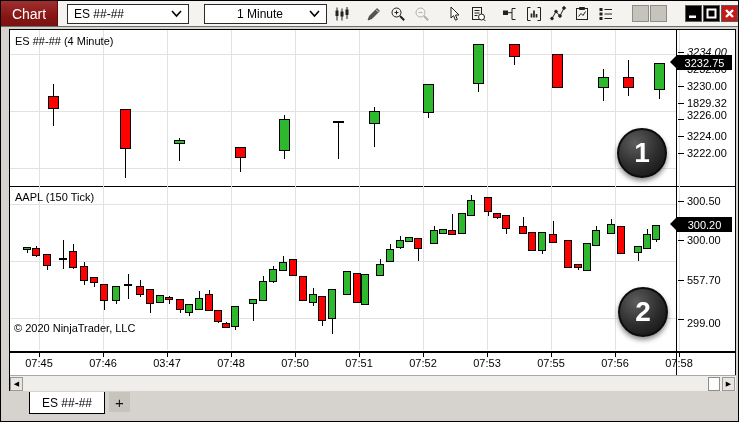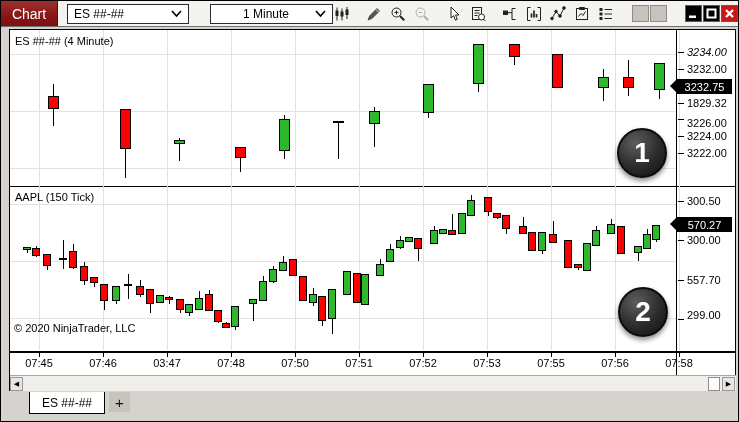--- a/index.html
+++ b/index.html
@@ -15,21 +15,21 @@
     position:absolute;left:0;top:0;width:57px;height:25px;
     background:linear-gradient(#a03030,#871616 60%,#7a1111);
     color:#fff;font-size:14px;display:flex;align-items:center;justify-content:center;
     border-right:1px solid #5a0d0d;
   }
   .dropdown{
     position:absolute;top:3px;height:20px;background:#fff;border:1px solid #2b2b2b;
     font-size:12px;color:#000;display:flex;align-items:center;padding:0 6px;
   }
   .dd-instrument{left:66px;width:122px;}
-  .dd-interval{left:209px;width:123px;padding-left:32px;}
+  .dd-interval{left:203px;width:123px;padding-left:32px;}
   .dd-label{flex:1;white-space:nowrap;overflow:hidden;}
   .chev{width:11px;height:8px;flex:none;margin-left:4px;}
   .ticons{position:absolute;left:329px;top:2px;height:22px;display:flex;align-items:center;}
   .ticon{width:24px;height:22px;display:flex;align-items:center;justify-content:center;}
   .ticon svg{width:16px;height:16px;}
   .gap1{margin-left:8px;}
   .winbtns{position:absolute;top:4px;height:17px;display:flex;}
   .wb{width:17px;height:17px;margin-left:1px;border:1px solid #5c5c5c;display:flex;align-items:center;justify-content:center;}
   .wb-gray{background:#c6c3bd;border-color:#8f8d88;}
   .wb-dark{background:#000;}
@@ -247,21 +247,21 @@
       <div class="hgrid" style="left: 9px; top: 167px; width: 666px; background: rgb(226, 226, 226);"></div>
       <div class="axis-tick" style="left: 677px; top: 51px;"></div>
       <div class="axis-label" style="left: 686px; top: 45px; font-style: italic;">3234.00</div>
       <div class="axis-tick" style="left: 677px; top: 68px;"></div>
       <div class="axis-label" style="left: 686px; top: 62px;">3232.00</div>
       <div class="axis-tick" style="left: 677px; top: 85px;"></div>
       <div class="axis-label" style="left: 686px; top: 79px;">3230.00</div>
       <div class="axis-tick" style="left: 677px; top: 102px;"></div>
       <div class="axis-label" style="left: 686px; top: 96px;">1829.32</div>
       <div class="axis-tick" style="left: 677px; top: 118px;"></div>
-      <div class="axis-label" style="left: 686px; top: 116px; text-align: right;">3226.00</div>
+      <div class="axis-label" style="left: 686px; top: 108px; text-align: right;">3226.00</div>
       <div class="axis-tick" style="left: 677px; top: 135px;"></div>
       <div class="axis-label" style="left: 686px; top: 129px;">3224.00</div>
       <div class="axis-tick" style="left: 677px; top: 152px;"></div>
       <div class="axis-label" style="left: 686px; top: 146px;">3222.00</div>
       <div class="wick" style="left: 52px; top: 83px; height: 42px;"></div>
       <div class="cbody" style="left: 47px; top: 95px; width: 11px; height: 13px; background: rgb(255, 0, 0);"></div>
       <div class="wick" style="left: 124px; top: 108px; height: 69px;"></div>
       <div class="cbody" style="left: 119px; top: 108px; width: 11px; height: 40px; background: rgb(255, 0, 0);"></div>
       <div class="wick" style="left: 178px; top: 137px; height: 23px;"></div>
       <div class="cbody" style="left: 173px; top: 139px; width: 11px; height: 4px; background: rgb(46, 184, 46);"></div>
@@ -280,32 +280,32 @@
       <div class="wick" style="left: 513px; top: 43px; height: 21px;"></div>
       <div class="cbody" style="left: 508px; top: 43px; width: 11px; height: 13px; background: rgb(255, 0, 0);"></div>
       <div class="wick" style="left: 556px; top: 53px; height: 34px;"></div>
       <div class="cbody" style="left: 551px; top: 53px; width: 11px; height: 34px; background: rgb(255, 0, 0);"></div>
       <div class="wick" style="left: 602px; top: 68px; height: 32px;"></div>
       <div class="cbody" style="left: 597px; top: 76px; width: 11px; height: 11px; background: rgb(46, 184, 46);"></div>
       <div class="wick" style="left: 627px; top: 59px; height: 36px;"></div>
       <div class="cbody" style="left: 622px; top: 76px; width: 11px; height: 11px; background: rgb(255, 0, 0);"></div>
       <div class="wick" style="left: 658px; top: 62px; height: 36px;"></div>
       <div class="cbody" style="left: 653px; top: 62px; width: 11px; height: 27px; background: rgb(46, 184, 46);"></div>
-      <div class="price-tag" style="top: 54px; margin-top: 24px;">3232.75</div>
+      <div class="price-tag" style="top: 54px;">3232.75</div>
       <div class="hgrid" style="left: 9px; top: 203px; width: 666px; background: rgb(226, 226, 226);"></div>
       <div class="hgrid" style="left: 9px; top: 260px; width: 666px; background: rgb(226, 226, 226);"></div>
       <div class="hgrid" style="left: 9px; top: 317px; width: 666px; background: rgb(226, 226, 226);"></div>
       <div class="axis-tick" style="left: 677px; top: 200px;"></div>
       <div class="axis-label" style="left: 686px; top: 194px;">300.50</div>
       <div class="axis-tick" style="left: 677px; top: 239px;"></div>
       <div class="axis-label" style="left: 686px; top: 233px;">300.00</div>
       <div class="axis-tick" style="left: 677px; top: 279px;"></div>
       <div class="axis-label" style="left: 686px; top: 273px;">557.70</div>
       <div class="axis-tick" style="left: 677px; top: 318px;"></div>
-      <div class="axis-label" style="left: 686px; top: 308px;">299.00</div>
+      <div class="axis-label" style="left: 686px; top: 316px;">299.00</div>
       <div class="wick" style="left: 26px; top: 246px; height: 6px;"></div>
       <div class="cbody" style="left: 22px; top: 246px; width: 8px; height: 3px; background: rgb(46, 184, 46);"></div>
       <div class="wick" style="left: 35px; top: 245px; height: 11px;"></div>
       <div class="cbody" style="left: 31px; top: 247px; width: 8px; height: 8px; background: rgb(255, 0, 0);"></div>
       <div class="wick" style="left: 46px; top: 253px; height: 16px;"></div>
       <div class="cbody" style="left: 42px; top: 253px; width: 8px; height: 12px; background: rgb(255, 0, 0);"></div>
       <div class="wick" style="left: 62px; top: 239px; height: 29px;"></div>
       <div class="cbody" style="left: 58px; top: 257px; width: 8px; height: 2px; background: rgb(255, 0, 0);"></div>
       <div class="wick" style="left: 72px; top: 243px; height: 25px;"></div>
       <div class="cbody" style="left: 68px; top: 250px; width: 8px; height: 17px; background: rgb(255, 0, 0);"></div>
@@ -410,21 +410,21 @@
       <div class="wick" style="left: 610px; top: 218px; height: 15px;"></div>
       <div class="cbody" style="left: 606px; top: 223px; width: 8px; height: 10px; background: rgb(46, 184, 46);"></div>
       <div class="wick" style="left: 620px; top: 225px; height: 28px;"></div>
       <div class="cbody" style="left: 616px; top: 225px; width: 8px; height: 28px; background: rgb(255, 0, 0);"></div>
       <div class="wick" style="left: 637px; top: 245px; height: 15px;"></div>
       <div class="cbody" style="left: 633px; top: 245px; width: 8px; height: 7px; background: rgb(46, 184, 46);"></div>
       <div class="wick" style="left: 646px; top: 228px; height: 20px;"></div>
       <div class="cbody" style="left: 642px; top: 233px; width: 8px; height: 15px; background: rgb(46, 184, 46);"></div>
       <div class="wick" style="left: 655px; top: 224px; height: 17px;"></div>
       <div class="cbody" style="left: 651px; top: 224px; width: 8px; height: 15px; background: rgb(46, 184, 46);"></div>
-      <div class="price-tag" style="top: 216px;">570.27</div>
+      <div class="price-tag" style="top: 216px;">300.20</div>
     </div>
 
   <div class="labels-layer">
     <div class="panel-label" style="left:14px;top:34px;">ES ##-## (4 Minute)</div>
     <div class="panel-label" style="left:14px;top:190px;">AAPL (150 Tick)</div>
     <div class="copyright">© 2020 NinjaTrader, LLC</div>
     <div class="badge" style="left:616px;top:127px;">1</div>
     <div class="badge" style="left:617px;top:286px;">2</div>
   </div>
 

